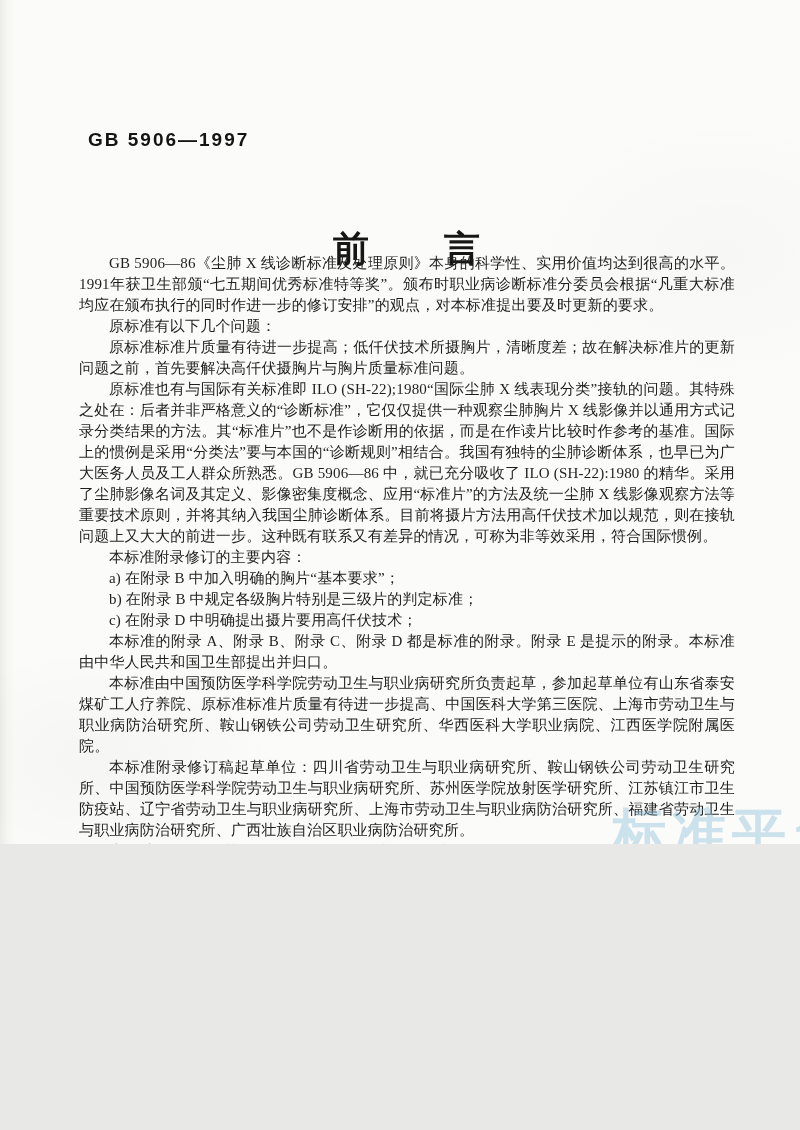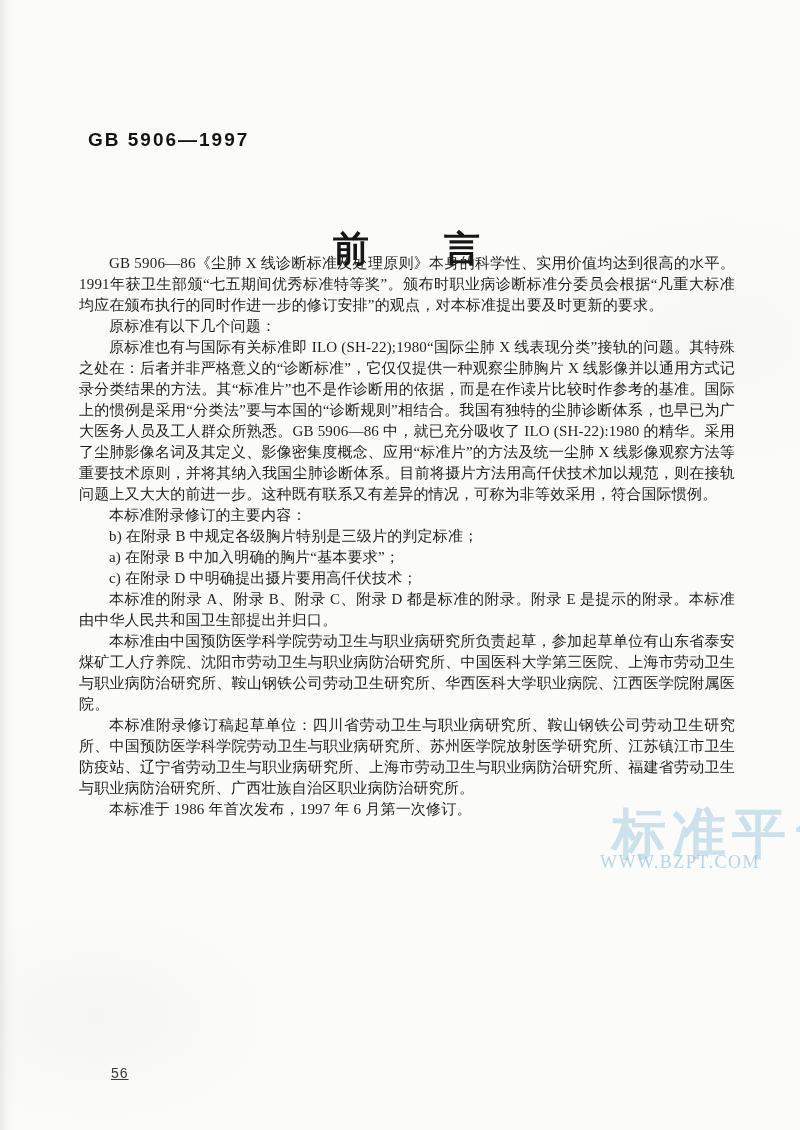--- a/index.html
+++ b/index.html
@@ -1,21 +1,21 @@
 <!DOCTYPE html>
 <html><head>
 <meta charset="utf-8">
 <style>
   * { box-sizing: border-box; }
   html, body { margin: 0; padding: 0; background: #e8e8e6; }
 
   .page {
     position: relative;
     width: 800px;
-    height: 1130px;
+    height: 844px;
     margin: 0 auto;
     overflow: hidden;
     color: #1b1b1b;
     font-family: "Liberation Serif", "DejaVu Serif", serif;
     background:
       radial-gradient(ellipse 260px 160px at 12% 90%, rgba(0,0,0,0.025), rgba(0,0,0,0) 70%),
       radial-gradient(ellipse 300px 200px at 90% 30%, rgba(0,0,0,0.015), rgba(0,0,0,0) 70%),
       linear-gradient(90deg, #ebebe8 0px, #f6f6f3 7px, #fbfbf9 16px),
       #fbfbf9;
   }
@@ -95,27 +95,28 @@
 
 <div class="page">
 
   <div class="std-num">GB 5906—1997</div>
 
   <h1 class="doc-title">前　　言</h1>
 
   <div class="body-text">
     <p>GB 5906—86《尘肺 X 线诊断标准及处理原则》本身的科学性、实用价值均达到很高的水平。1991年获卫生部颁“七五期间优秀标准特等奖”。颁布时职业病诊断标准分委员会根据“凡重大标准均应在颁布执行的同时作进一步的修订安排”的观点，对本标准提出要及时更新的要求。</p>
     <p>原标准有以下几个问题：</p>
+    <p>原标准标准片质量有待进一步提高；低仟伏技术所摄胸片，清晰度差；故在解决标准片的更新问题之前，首先要解决高仟伏摄胸片与胸片质量标准问题。</p>
     <p>原标准也有与国际有关标准即 ILO (SH-22);1980“国际尘肺 X 线表现分类”接轨的问题。其特殊之处在：后者并非严格意义的“诊断标准”，它仅仅提供一种观察尘肺胸片 X 线影像并以通用方式记录分类结果的方法。其“标准片”也不是作诊断用的依据，而是在作读片比较时作参考的基准。国际上的惯例是采用“分类法”要与本国的“诊断规则”相结合。我国有独特的尘肺诊断体系，也早已为广大医务人员及工人群众所熟悉。GB 5906—86 中，就已充分吸收了 ILO (SH-22):1980 的精华。采用了尘肺影像名词及其定义、影像密集度概念、应用“标准片”的方法及统一尘肺 X 线影像观察方法等重要技术原则，并将其纳入我国尘肺诊断体系。目前将摄片方法用高仟伏技术加以规范，则在接轨问题上又大大的前进一步。这种既有联系又有差异的情况，可称为非等效采用，符合国际惯例。</p>
     <p>本标准附录修订的主要内容：</p>
+    <p>a) 在附录 B 中加入明确的胸片“基本要求”；</p>
     <p>b) 在附录 B 中规定各级胸片特别是三级片的判定标准；</p>
-    <p>a) 在附录 B 中加入明确的胸片“基本要求”；</p>
     <p>c) 在附录 D 中明确提出摄片要用高仟伏技术；</p>
     <p>本标准的附录 A、附录 B、附录 C、附录 D 都是标准的附录。附录 E 是提示的附录。本标准由中华人民共和国卫生部提出并归口。</p>
-    <p>本标准由中国预防医学科学院劳动卫生与职业病研究所负责起草，参加起草单位有山东省泰安煤矿工人疗养院、沈阳市劳动卫生与职业病防治研究所、中国医科大学第三医院、上海市劳动卫生与职业病防治研究所、鞍山钢铁公司劳动卫生研究所、华西医科大学职业病院、江西医学院附属医院。</p>
+    <p>本标准由中国预防医学科学院劳动卫生与职业病研究所负责起草，参加起草单位有山东省泰安煤矿工人疗养院、原标准标准片质量有待进一步提高、中国医科大学第三医院、上海市劳动卫生与职业病防治研究所、鞍山钢铁公司劳动卫生研究所、华西医科大学职业病院、江西医学院附属医院。</p>
     <p>本标准附录修订稿起草单位：四川省劳动卫生与职业病研究所、鞍山钢铁公司劳动卫生研究所、中国预防医学科学院劳动卫生与职业病研究所、苏州医学院放射医学研究所、江苏镇江市卫生防疫站、辽宁省劳动卫生与职业病研究所、上海市劳动卫生与职业病防治研究所、福建省劳动卫生与职业病防治研究所、广西壮族自治区职业病防治研究所。</p>
     <p>本标准于 1986 年首次发布，1997 年 6 月第一次修订。</p>
   </div>
 
   <div class="watermark wm-large">标准平台</div>
 
   <div class="watermark wm-url">WWW.BZPT.COM</div>
 
   <div class="page-num">56</div>
 

